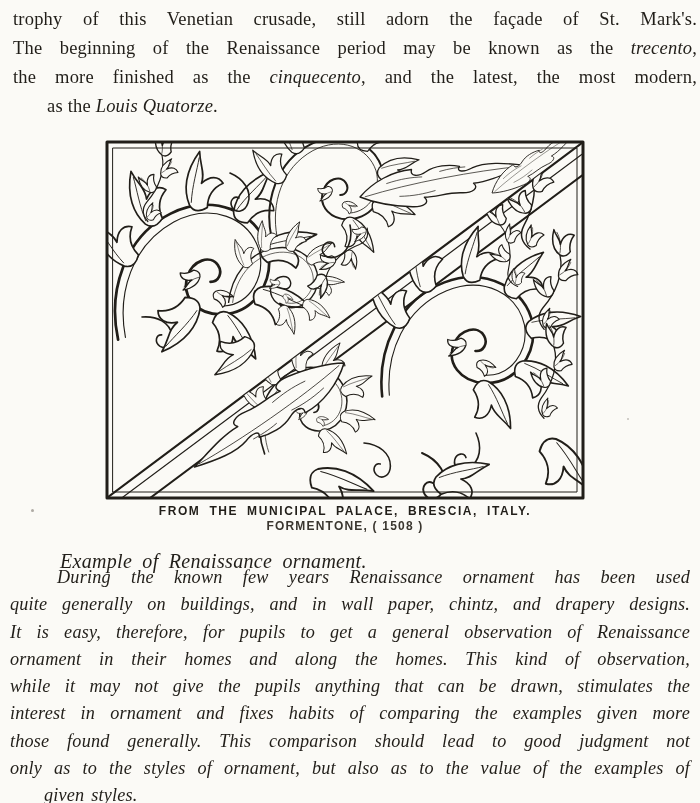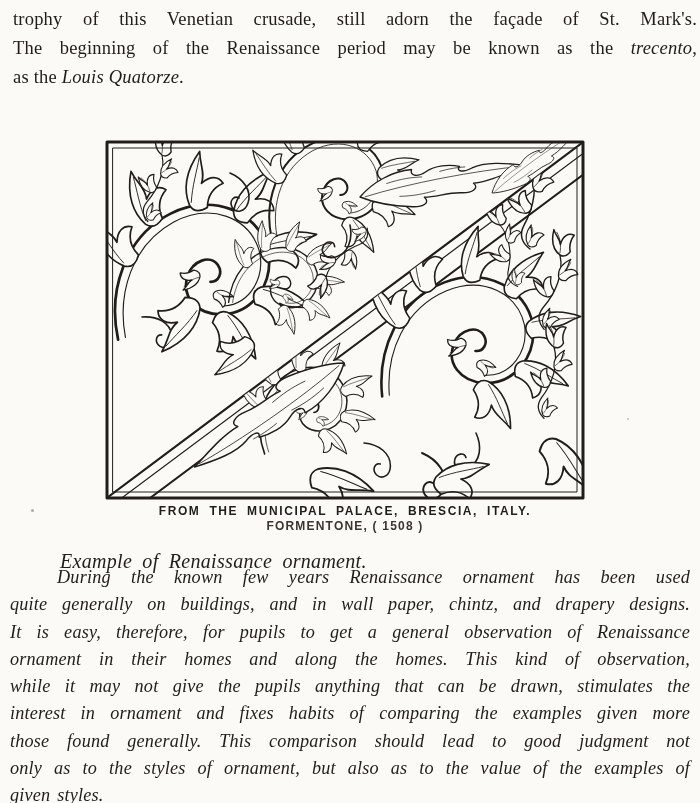--- a/index.html
+++ b/index.html
@@ -8,21 +8,21 @@
   }
   html,body{margin:0;padding:0;}
   body{
     width:700px;height:803px;position:relative;overflow:hidden;
     background:var(--paper);color:var(--ink);
     font-family:"Liberation Serif", serif;
     -webkit-font-smoothing:antialiased;
   }
   .page{position:absolute;inset:0;}
   .tline{text-align:justify;text-align-last:justify;letter-spacing:.2px;}
-  .tline.last{text-align-last:left;}
+  .tline.last{text-align-last:left;margin-left:34px;}
   .para1{
     position:absolute;left:13px;right:3px;top:5px;
     font-size:18.5px;line-height:29px;
   }
   .para1 .it{font-style:italic;}
   .figure{position:absolute;left:104px;top:139px;width:482px;height:362px;}
   .figure svg{display:block;width:100%;height:100%;}
   .cap1{
     position:absolute;left:104px;width:482px;top:504px;text-align:center;
     font-family:"Liberation Sans", sans-serif;font-weight:bold;
@@ -50,20 +50,21 @@
   .vn{stroke:var(--ink);fill:none;stroke-width:.8;stroke-linecap:round;}
 </style>
 </head>
 <body>
 
 <div class="page">
 
   <div class="para1">
       <div class="tline"><span>trophy of this Venetian crusade, still adorn the façade of St. Mark's.</span></div>
       <div class="tline"><span>The beginning of the Renaissance period may be known as the </span><span class="it">trecento</span><span>,</span></div>
+      <div class="tline"><span>the more finished as the </span><span class="it">cinquecento</span><span>, and the latest, the most modern,</span></div>
       <div class="tline last"><span>as the </span><span class="it">Louis Quatorze</span><span>.</span></div>
     </div>
 
   <div class="figure">
     <svg viewBox="0 0 482 362" aria-hidden="true">
       <defs>
         <clipPath id="clipFrame">
             <rect x="4" y="4" width="474" height="354"></rect>
           </clipPath>
         <clipPath id="clipUL">

